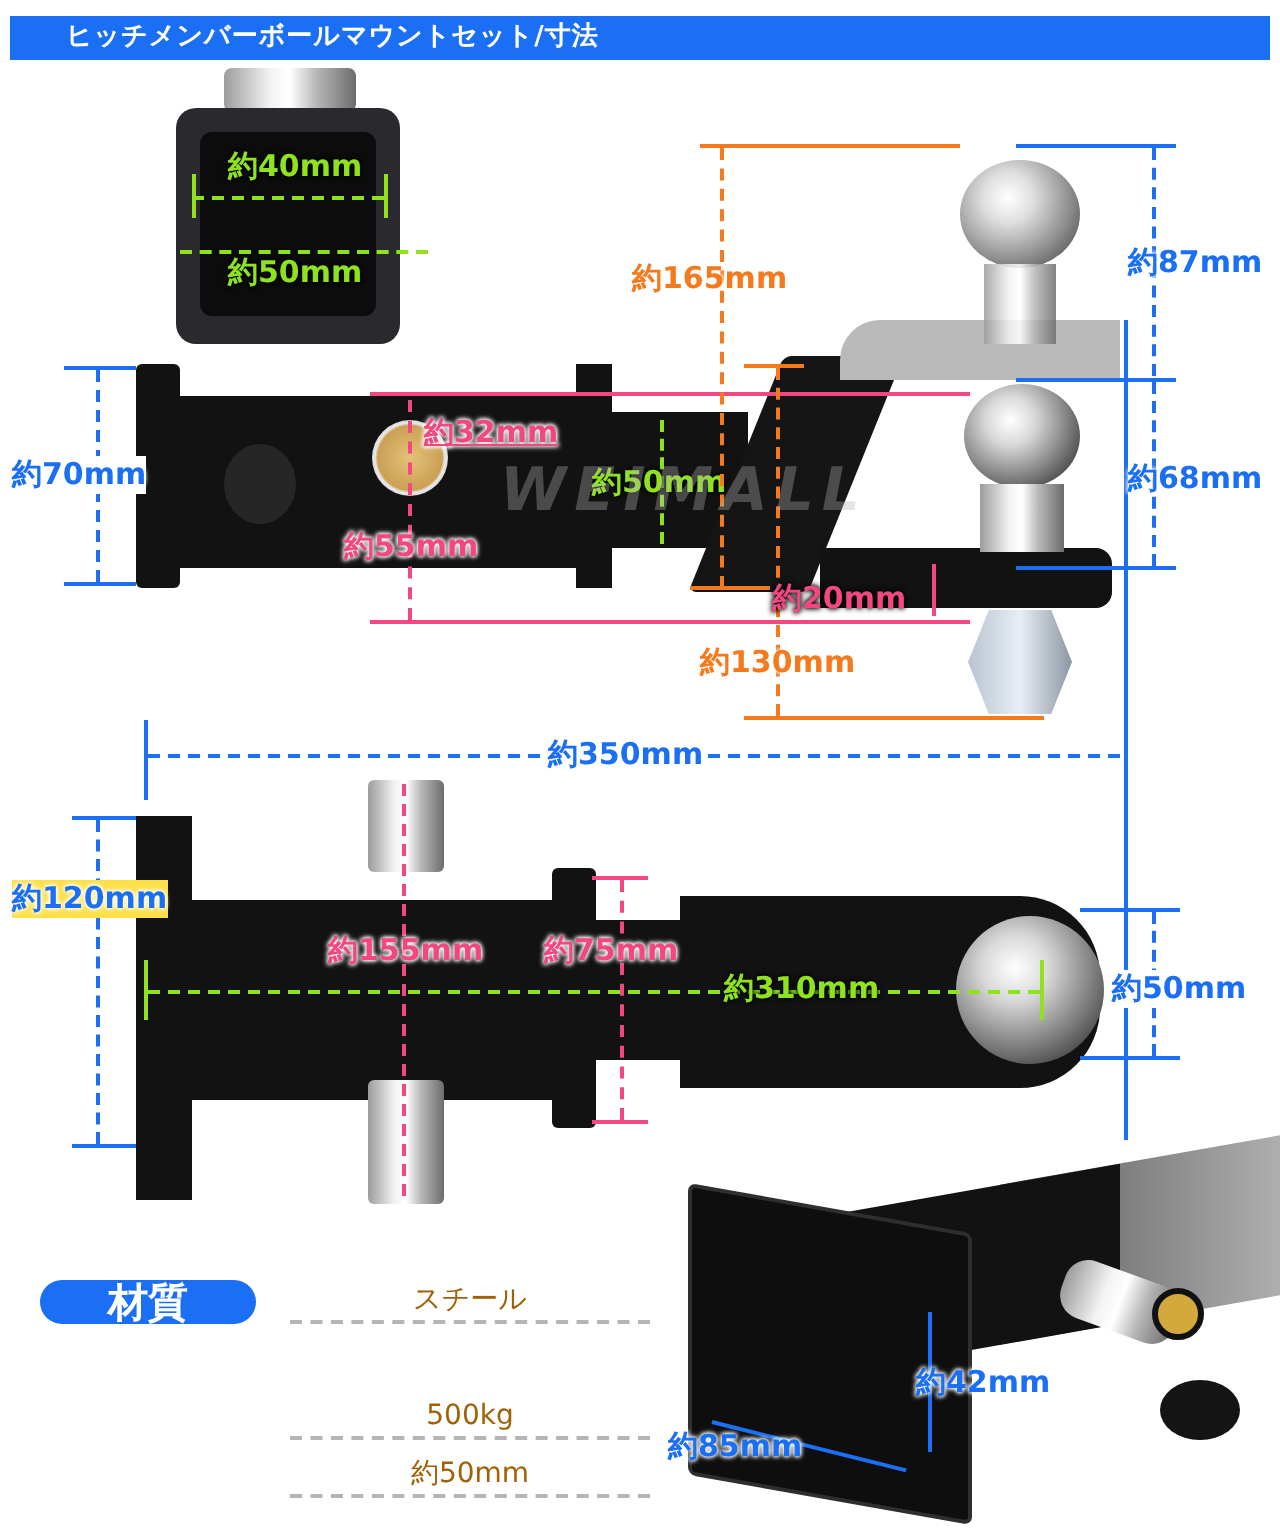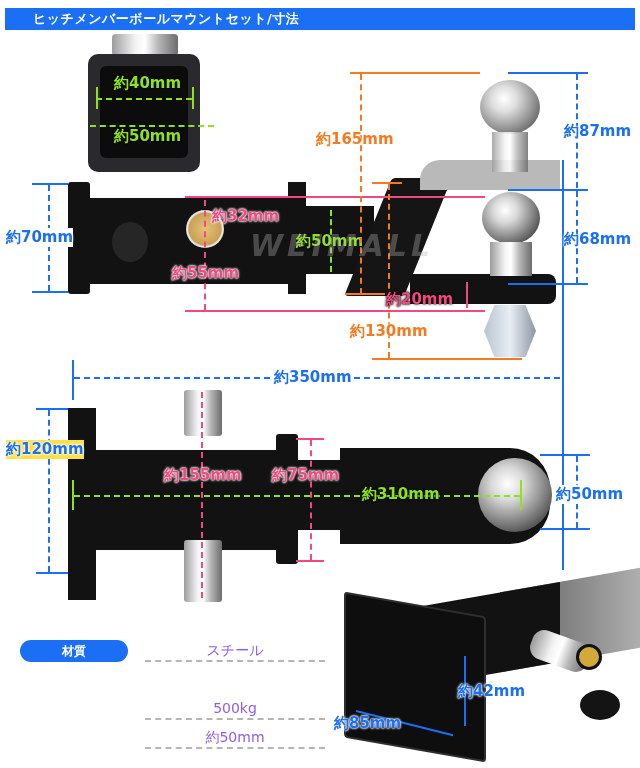--- a/index.html
+++ b/index.html
@@ -12,22 +12,22 @@
   .orange { color: #f57a1e; text-shadow: 0 0 2px #fff, 0 0 2px #fff; }
   .blue { color: #1a6ff5; text-shadow: 0 0 2px #fff, 0 0 2px #fff, 0 0 3px #fff; }
   .black-part { background: #121212; }
   .steel { background: linear-gradient(90deg,#9c9c9c,#f3f3f3 35%,#ffffff 50%,#b7b7b7 70%,#6c6c6c); }
   .ball { border-radius: 50%; background: radial-gradient(circle at 40% 35%, #ffffff 0%, #d9d9d9 25%, #8c8c8c 55%, #4a4a4a 80%, #cfcfcf 100%); }
   .hline { height: 0; border-top: 2px solid; }
   .vline { width: 0; border-left: 2px solid; }
   .dashv { width: 0; border-left: 2px dashed; }
   .dashh { height: 0; border-top: 2px dashed; }
   .spec-row { left: 20px; width: 305px; height: 22px; }
-  .spec-label { position: absolute; left: 0; top: 0; width: 108px; height: 22px; background: #1a6ff5; border-radius: 11px; color: #fff; font-size: 12px; font-weight: bold; text-align: center; line-height: 22px; }
-  .spec-value { position: absolute; left: 125px; top: 0; width: 180px; height: 22px; font-size: 14px; text-align: center; line-height: 20px; color: #8b5cf6; border-bottom: 2px dashed #b5b5b5; }
+  .spec-label { position: absolute; left: 0; top: 0; width: 108px; height: 22px; background: #1a6ff5; border-radius: 11px; color: #fff; font-size: 20px; font-weight: bold; text-align: center; line-height: 22px; }
+  .spec-value { position: absolute; left: 125px; top: 0; width: 180px; height: 22px; font-size: 14px; text-align: center; line-height: 20px; color: #a16207; border-bottom: 2px dashed #b5b5b5; }
   .watermark { color: rgba(180,180,180,0.35); font-size: 30px; font-weight: bold; font-style: italic; letter-spacing: 4px; }
 </style>
 </head>
 <body>
 
 <div class="abs title-bar">ヒッチメンバーボールマウントセット/寸法</div>
 
 <div class="abs" style="left:70px;top:32px;width:150px;height:148px;">
   <div class="abs steel" style="left:42px;top:2px;width:66px;height:22px;border-radius:4px;"></div>
   <div class="abs" style="left:18px;top:22px;width:112px;height:118px;background:#2a2a2e;border-radius:10px;"></div>
@@ -66,21 +66,21 @@
   <div class="abs" style="left:484px;top:245px;width:52px;height:52px;background:linear-gradient(90deg,#b9c4d1,#e8eef5 50%,#8c96a3);clip-path:polygon(20% 0,80% 0,100% 50%,80% 100%,20% 100%,0 50%);"></div>
 
   <div class="abs hline" style="left:32px;top:123px;width:36px;border-color:#1a6ff5;"></div>
   <div class="abs hline" style="left:32px;top:231px;width:36px;border-color:#1a6ff5;"></div>
   <div class="abs dashv" style="left:48px;top:125px;height:106px;border-color:#1a6ff5;"></div>
   <div class="abs dim blue" style="left:6px;top:168px;background:#fff;">約70mm</div>
 
   <div class="abs hline" style="left:185px;top:136px;width:300px;border-color:#f2477f;"></div>
   <div class="abs hline" style="left:185px;top:250px;width:300px;border-color:#f2477f;"></div>
   <div class="abs dashv" style="left:204px;top:140px;height:110px;border-color:#f2477f;"></div>
-  <div class="abs dim pink" style="left:212px;top:147px;">約32mm</div>
+  <div class="abs dim pink" style="left:212px;top:147px;text-decoration:underline;">約32mm</div>
   <div class="abs dim pink" style="left:172px;top:204px;">約55mm</div>
 
   <div class="abs dashv" style="left:330px;top:150px;height:62px;border-color:#8ee31e;"></div>
   <div class="abs dim green" style="left:296px;top:172px;">約50mm</div>
 
   <div class="abs hline" style="left:350px;top:12px;width:130px;border-color:#f57a1e;"></div>
   <div class="abs dashv" style="left:360px;top:14px;height:220px;border-color:#f57a1e;"></div>
   <div class="abs hline" style="left:345px;top:233px;width:40px;border-color:#f57a1e;"></div>
   <div class="abs dim orange" style="left:316px;top:70px;">約165mm</div>
 

